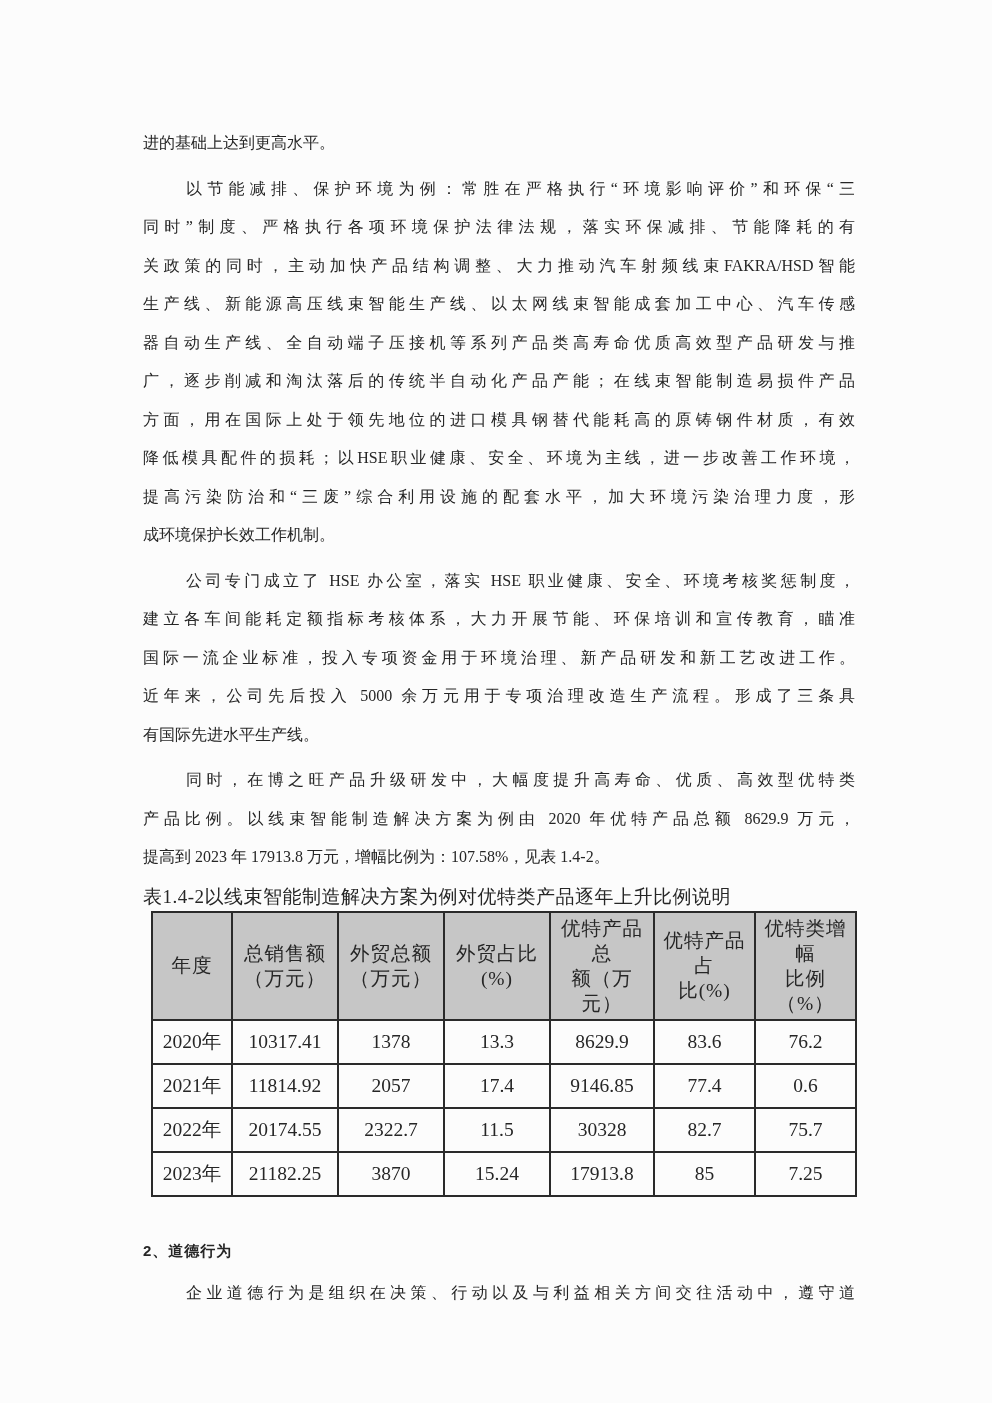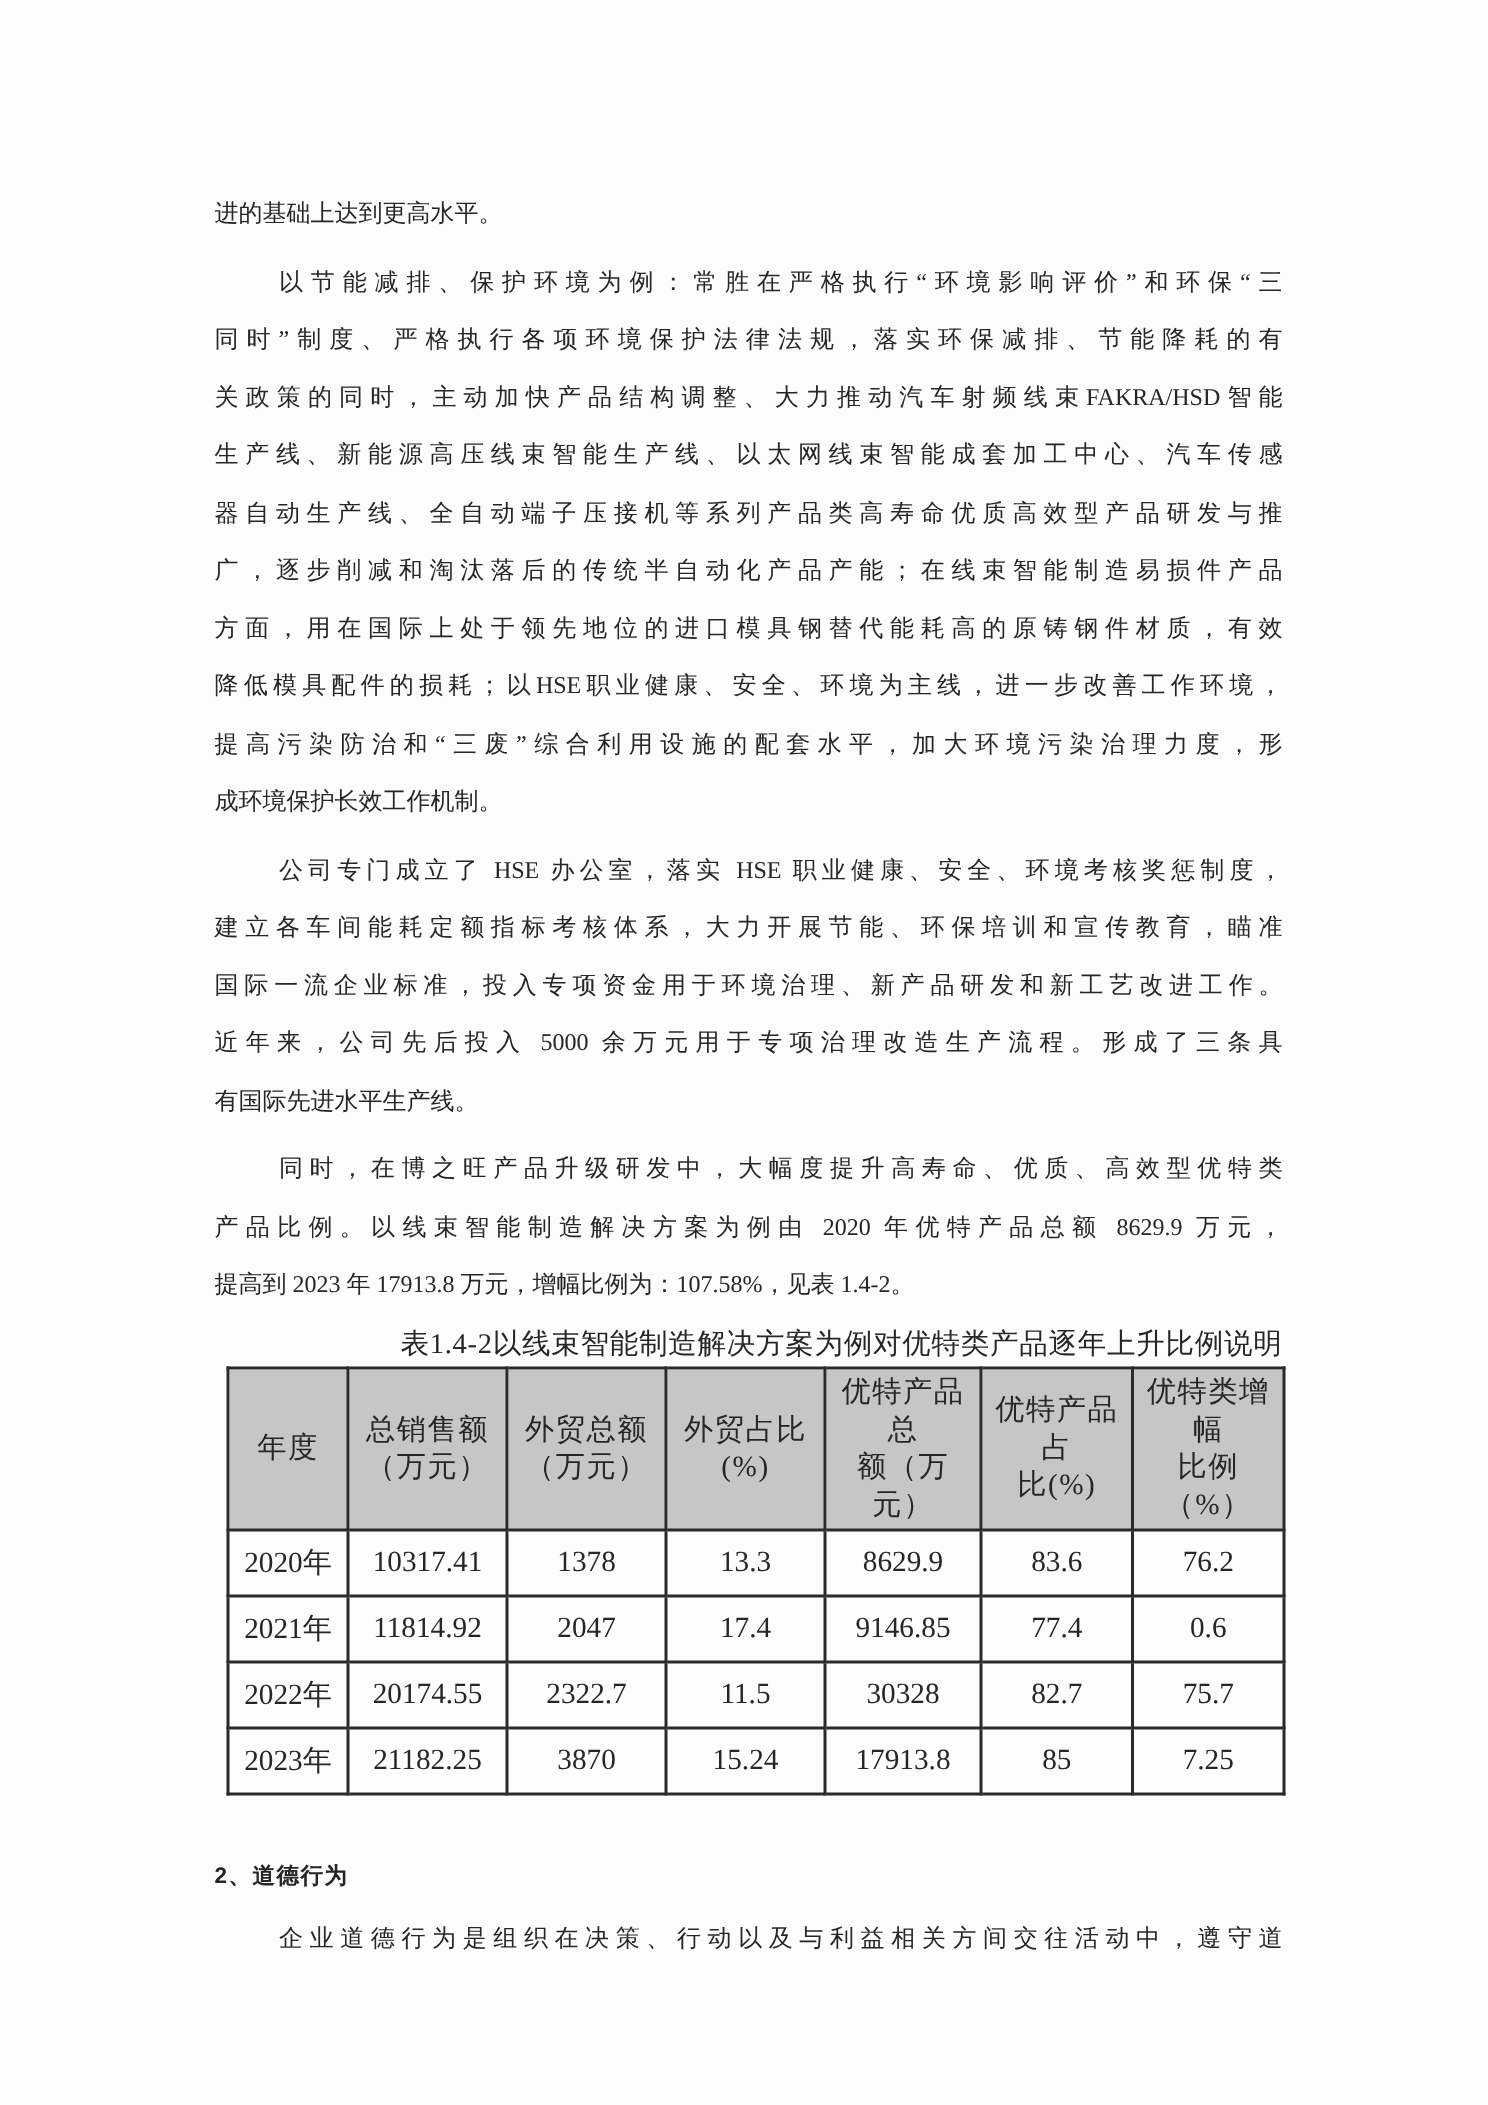--- a/index.html
+++ b/index.html
@@ -33,21 +33,21 @@
     text-align:left;
   }
   .line.fill{
     text-align:justify;
     text-align-last:justify;
   }
   .line.indent{padding-left:43px;}
   .table-caption{
     font-size:19px;
     line-height:25px;
-    text-align:right;
+    text-align:left;
     margin:5px 0 2px 0;
     letter-spacing:0.5px;
   }
   table.data{
     width:704px;
     margin-left:8px;
     border-collapse:collapse;
     table-layout:fixed;
   }
   table.data th,
@@ -168,21 +168,21 @@
             <td>10317.41</td>
             <td>1378</td>
             <td>13.3</td>
             <td>8629.9</td>
             <td>83.6</td>
             <td>76.2</td>
           </tr>
           <tr>
             <td>2021年</td>
             <td>11814.92</td>
-            <td>2047</td>
+            <td>2057</td>
             <td>17.4</td>
             <td>9146.85</td>
             <td>77.4</td>
             <td>0.6</td>
           </tr>
           <tr>
             <td>2022年</td>
             <td>20174.55</td>
             <td>2322.7</td>
             <td>11.5</td>

